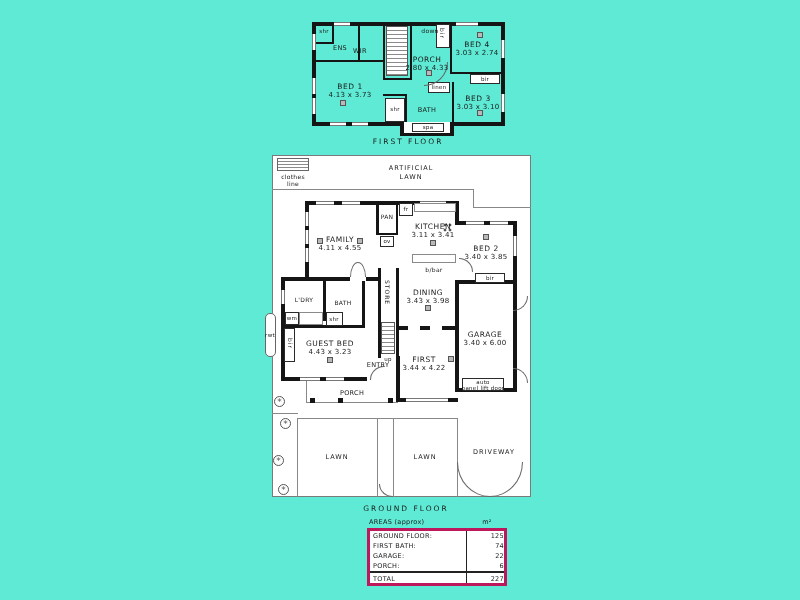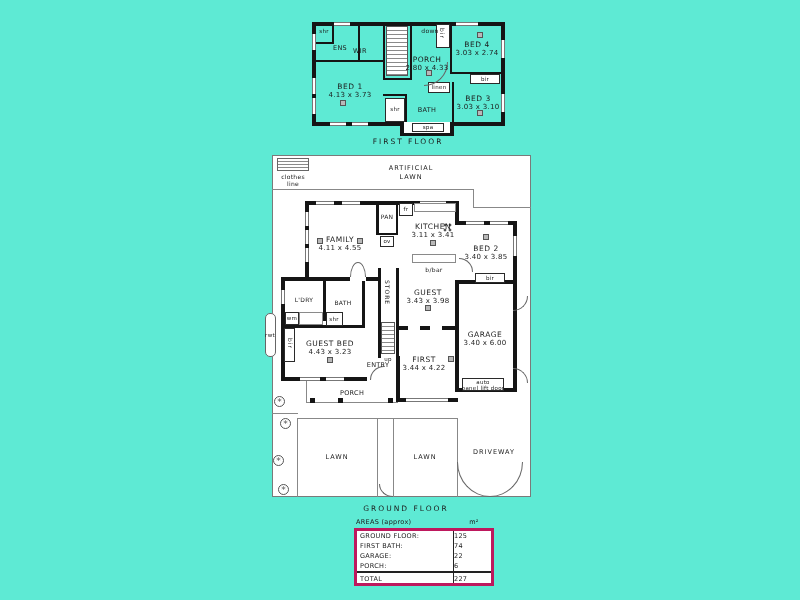--- a/index.html
+++ b/index.html
@@ -41,28 +41,28 @@
   .tree{position:absolute;width:11px;height:11px;border:1px solid #555;border-radius:50%;
         font-size:9px;line-height:10px;text-align:center;color:#555;background:#fff;z-index:6}
   .burners{position:absolute;width:11px;height:11px;z-index:6;background-image:
      radial-gradient(circle at 3px 3px,#555 1.2px,transparent 1.7px),
      radial-gradient(circle at 8px 3px,#555 1.2px,transparent 1.7px),
      radial-gradient(circle at 3px 8px,#555 1.2px,transparent 1.7px),
      radial-gradient(circle at 8px 8px,#555 1.2px,transparent 1.7px)}
   .white{position:absolute;background:#fff;z-index:2}
   .tank{position:absolute;border:1px solid #666;border-radius:5px;background:#fff;z-index:5}
   
-  #areas{position:absolute;left:354px;top:517px;width:140px;z-index:9}
+  #areas{position:absolute;left:367px;top:517px;width:140px;z-index:9}
   #areas .hdr{display:flex;font-size:6.5px;letter-spacing:.3px;height:11px;line-height:11px}
   #areas .hdr .hl{flex:1;padding-left:2px}
   #areas .hdr .hu{width:40px;text-align:center}
   #areas .grid{border:3px solid #be185d;background:#fff}
   #areas .row{display:flex;height:10px;line-height:10px;font-size:6.5px;letter-spacing:.3px}
   #areas .row .lbl{flex:1;padding-left:3px}
-  #areas .row .val{width:38px;text-align:left;border-left:1px solid #222}
+  #areas .row .val{width:38px;text-align:right;border-left:1px solid #222}
   #areas .row.total{height:12px;line-height:12px;border-top:2px solid #222}
 </style>
 </head>
 <body>
 
 <div id="canvas">
 
   <div>
 
     <div class="wall" style="left:312px;top:22px;width:193px;height:4px"></div>
@@ -258,21 +258,21 @@
       <span class="nm">KITCHEN</span>
       <span class="dim">3.11 x 3.41</span>
     </div>
     <div class="tlabel s" style="left:434px;top:266px">b/bar</div>
     <div class="rlabel" style="left:486px;top:244px">
       <span class="nm">BED 2</span>
       <span class="dim">3.40 x 3.85</span>
     </div>
     <div class="tlabel xs" style="left:490px;top:275px">bir</div>
     <div class="rlabel" style="left:428px;top:288px">
-      <span class="nm">GUEST</span>
+      <span class="nm">DINING</span>
       <span class="dim">3.43 x 3.98</span>
     </div>
     <div class="rlabel" style="left:485px;top:330px">
       <span class="nm">GARAGE</span>
       <span class="dim">3.40 x 6.00</span>
     </div>
     <div class="tlabel xs" style="left:483px;top:379px">auto</div>
     <div class="tlabel xs" style="left:483px;top:385px">panel lift door</div>
     <div class="tlabel s" style="left:304px;top:296px">L'DRY</div>
     <div class="tlabel s" style="left:343px;top:299px">BATH</div>

